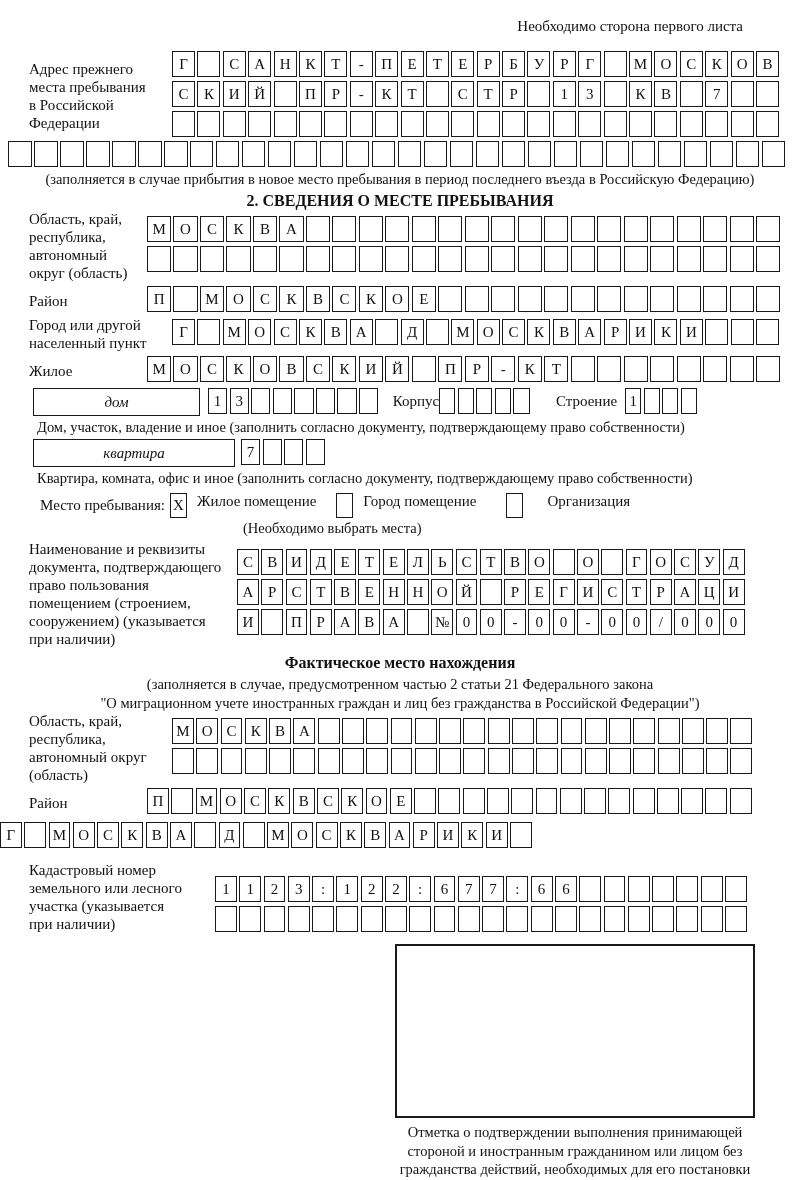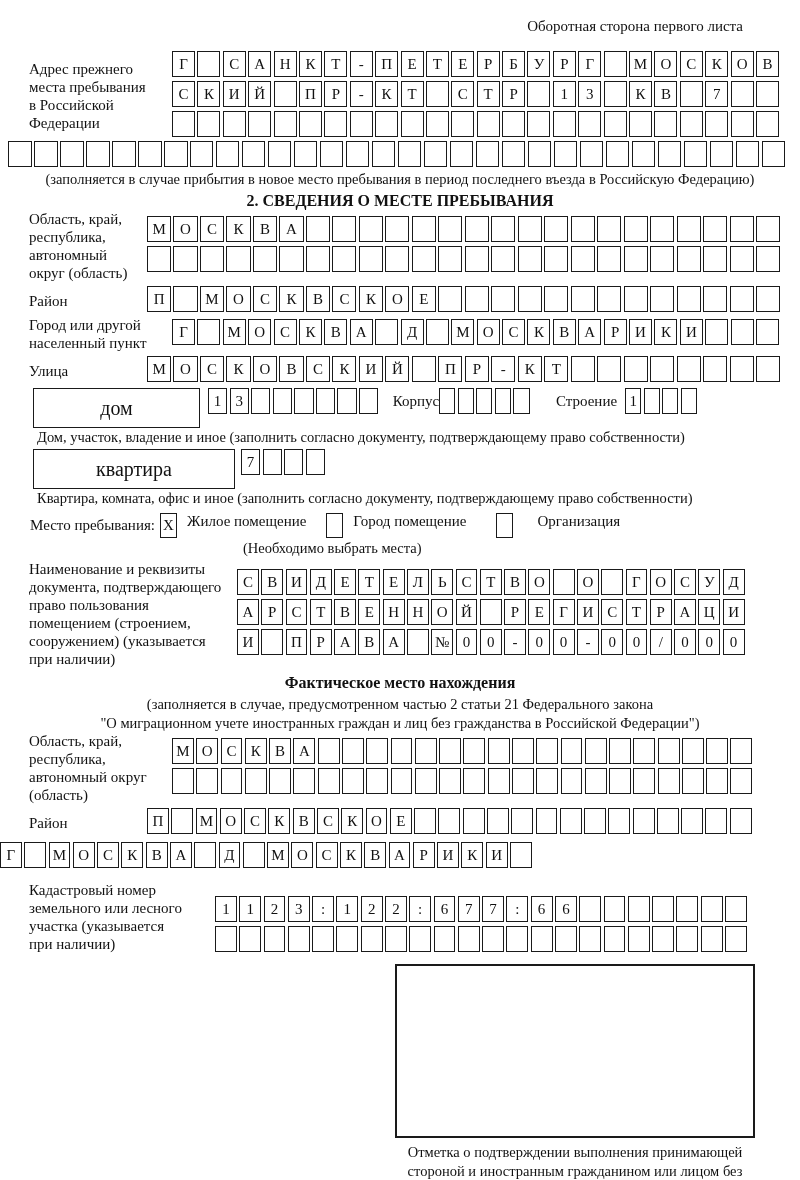--- a/index.html
+++ b/index.html
@@ -32,41 +32,41 @@
   .full .cell { width:23.6px; }
 
   .note-center { text-align:center; font-size:14.5px; margin-top:2px; }
   .note-left { padding-left:37px; font-size:14.5px; margin-top:1px; margin-bottom:3px; }
   .sec-title { text-align:center; font-weight:bold; font-size:16px; margin-top:4px; margin-bottom:4px; }
 
   .addr { margin-top:16px; }
   .tight { height:64px; overflow:visible; }
 
   .houserow { display:flex; align-items:flex-start; margin-left:33px; margin-top:2px; }
-  .wbox { flex:0 0 auto; height:40px; border:1.6px solid #1a1a1a;
-          display:flex; align-items:center; justify-content:center; font-size:20px; }
+  .wbox { flex:0 0 auto; height:28px; border:1.6px solid #1a1a1a;
+          display:flex; align-items:center; justify-content:center; font-size:15px;font-style:italic; }
   .wb167 { width:167px; margin-right:8px; }
   .wb202 { width:202px; margin-right:6px; }
   .inline-lab { line-height:26px; white-space:nowrap; }
 
-  .stayrow { display:flex; align-items:center; padding-left:30px; margin-top:4px; height:28px; }
+  .stayrow { display:flex; align-items:center; padding-left:40px; margin-top:4px; height:28px; }
   .cb { width:17px; height:25px; margin:0; }
   .stayrow .lab { margin:0 0 8px 10px; }
 
   .stamp-box { width:360px; height:174px; border:2px solid #1a1a1a; margin:8px 0 0 395px; }
   .stamp-note { width:372px; margin:5px 0 0 389px; text-align:center; font-size:14.5px; line-height:18.5px; }
 
   .mt2{margin-top:2px;} .mt4{margin-top:4px;} .mt6{margin-top:6px;} .mt8{margin-top:8px;}
 </style>
 </head>
 <body>
 
 <div>
 
-  <div class="corner">Оборотная сторона первого листа</div>
+  <div class="corner">Необходимо сторона первого листа</div>
 
   <div class="field addr">
     <div class="flabel w172">
       <div>Адрес прежнего</div>
       <div>места пребывания</div>
       <div>в Российской</div>
       <div>Федерации</div>
     </div>
     <div class="fgrid">
       <div class="cellrow">
@@ -312,21 +312,21 @@
           <span class="cell">И</span>
           <span class="cell"></span>
           <span class="cell"></span>
           <span class="cell"></span>
         </div>
     </div>
   </div>
 
   <div class="field mt4">
     <div class="flabel w147">
-      <div>Улица</div>
+      <div>Жилое</div>
     </div>
     <div class="fgrid p26">
       <div class="cellrow">
           <span class="cell">М</span>
           <span class="cell">О</span>
           <span class="cell">С</span>
           <span class="cell">К</span>
           <span class="cell">О</span>
           <span class="cell">В</span>
           <span class="cell">С</span>

